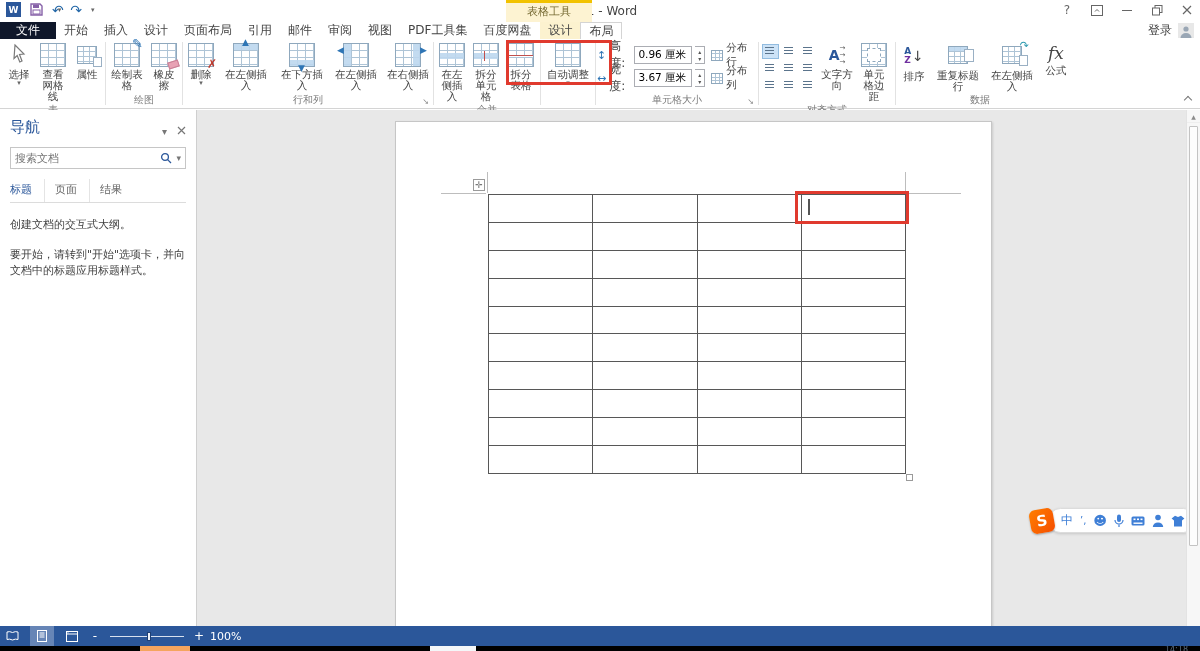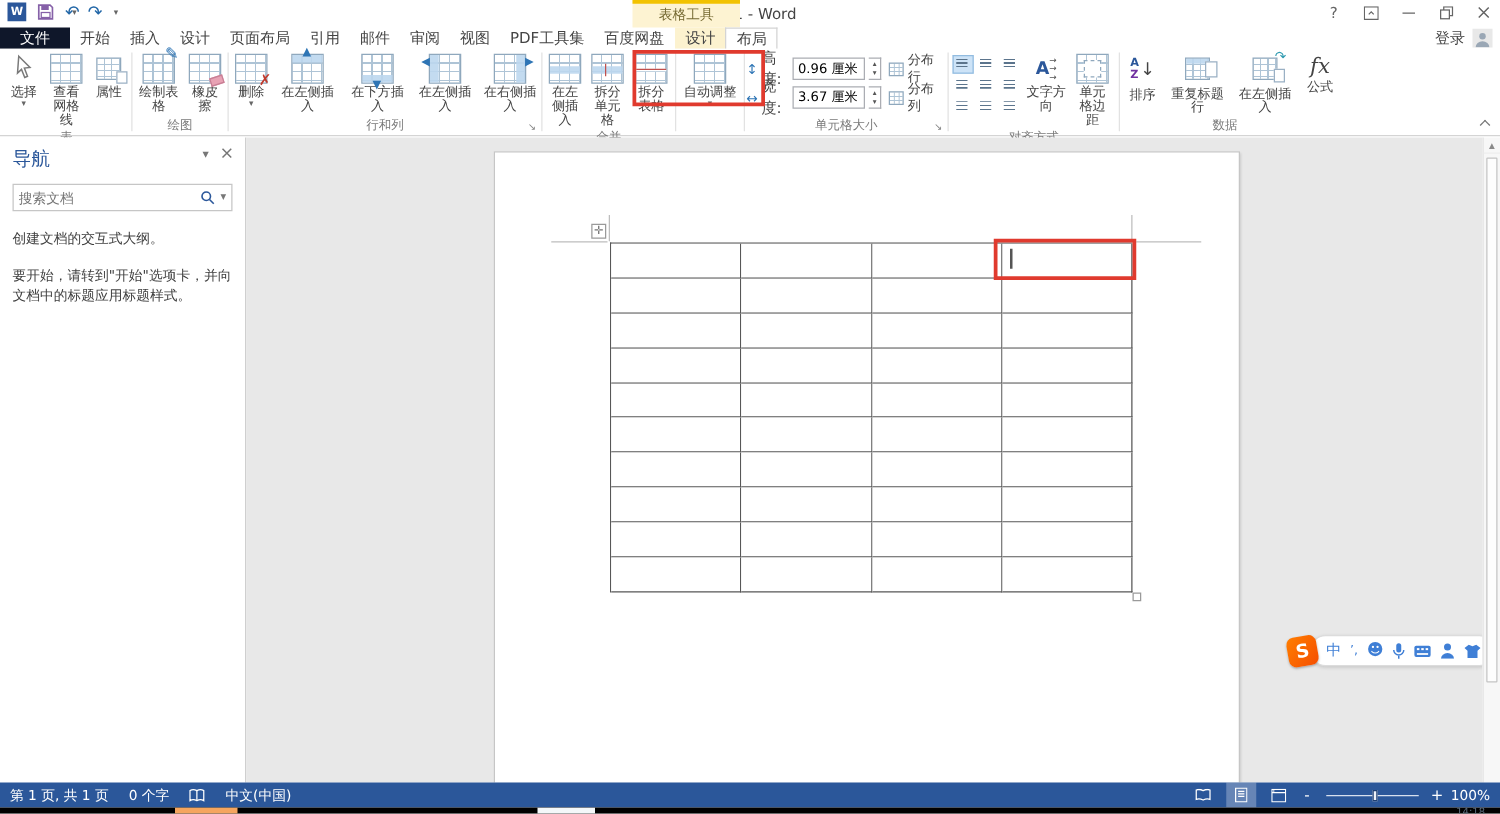--- a/index.html
+++ b/index.html
@@ -71,21 +71,21 @@
   .fx { font-family:"DejaVu Serif","Liberation Serif",serif; font-style:italic; font-size:17px; color:#444; }
 
   .red-box { position:absolute; left:322px; top:1px; width:106px; height:45px; border:3px solid #e03a2e; z-index:50; pointer-events:none; }
   .collapse-chevron { position:absolute; right:8px; bottom:4px; width:7px; height:7px; }
   .collapse-chevron i { display:block; width:6px; height:6px; border-top:1.5px solid #777; border-right:1.5px solid #777; transform:rotate(-45deg); }
 
   
   .main { position:absolute; top:110px; left:0; right:0; bottom:25px; display:flex; }
 
   .navpane { width:197px; background:#fff; border-right:1px solid #cfcfcf; padding:8px 10px; position:relative; }
-  .nav-title { display:flex; align-items:flex-start; }
+  .nav-title { display:flex; align-items:flex-end; }
   .nav-title .t { color:#2b579a; font-size:15px; flex:1; }
   .nav-title .ic { color:#777; margin-left:10px; font-size:10px; }
   .nav-search { margin-top:10px; height:22px; border:1px solid #c6c6c6; display:flex; align-items:center; padding:0 4px; }
   .nav-search input { flex:1; border:none; outline:none; font-size:11px; color:#777; font-family:inherit; min-width:0; }
   .nav-tabs { display:flex; margin-top:10px; border-bottom:1px solid #dcdcdc; }
   .nav-tab { padding:3px 10px 5px 0; margin-right:10px; color:#666; border-right:1px solid #e4e4e4; padding-right:12px; }
   .nav-tab.active { color:#2b579a; }
   .nav-tab:last-child { border-right:none; }
   .nav-body p { margin-top:14px; line-height:16px; color:#3f3f3f; font-size:11px; }
 
@@ -458,20 +458,25 @@
             <path d="M1,1 L8,8 M8,1 L1,8" stroke="#777" stroke-width="1.2"></path>
           </svg></span>
     </div>
     <div class="nav-search">
       <input placeholder="搜索文档" style="">
       <svg width="12" height="12" viewBox="0 0 12 12">
           <circle cx="5" cy="5" r="3.4" fill="none" stroke="#2b579a" stroke-width="1.3"></circle>
           <line x1="7.6" y1="7.6" x2="11" y2="11" stroke="#2b579a" stroke-width="1.3"></line>
         </svg>
       <span class="ic" style="color:#777;font-size:9px;margin-left:4px;">▾</span>
+    </div>
+    <div class="nav-tabs">
+      <div class="nav-tab active">标题</div>
+      <div class="nav-tab">页面</div>
+      <div class="nav-tab">结果</div>
     </div>
     <div class="nav-body">
       <p>创建文档的交互式大纲。</p>
       <p>要开始，请转到"开始"选项卡，并向文档中的标题应用标题样式。</p>
     </div>
   </div>
 
   <div class="docarea">
     <div class="page">
 
@@ -558,29 +563,20 @@
     </div>
   </div>
 
   <div class="vscroll">
     <div class="vs-up">▲</div>
     <div class="vs-thumb"></div>
   </div>
 </div>
 
 <div class="statusbar">
-  <div class="sb-left">
-    <span>第 1 页, 共 1 页</span>
-    <span>0 个字</span>
-    <svg width="13" height="11" viewBox="0 0 13 11">
-        <path d="M1,1.5 Q3.5,0 6.5,1.5 Q9.5,0 12,1.5 V9.5 Q9.5,8 6.5,9.5 Q3.5,8 1,9.5 Z" fill="none" stroke="#fff" stroke-width="1"></path>
-        <line x1="6.5" y1="1.5" x2="6.5" y2="9.5" stroke="#fff"></line>
-      </svg>
-    <span>中文(中国)</span>
-  </div>
   <div class="sb-right">
     <span class="sb-viewbtn">
         <svg width="13" height="10" viewBox="0 0 13 10">
           <path d="M1,1 Q3.5,0 6.5,1.5 Q9.5,0 12,1 V8.5 Q9.5,7.5 6.5,9 Q3.5,7.5 1,8.5 Z" fill="none" stroke="#fff"></path>
         </svg>
       </span>
     <span class="sb-viewbtn sel">
         <svg width="10" height="12" viewBox="0 0 10 12">
           <rect x="0.5" y="0.5" width="9" height="11" fill="none" stroke="#fff"></rect>
           <line x1="2.5" y1="3" x2="7.5" y2="3" stroke="#fff"></line>

